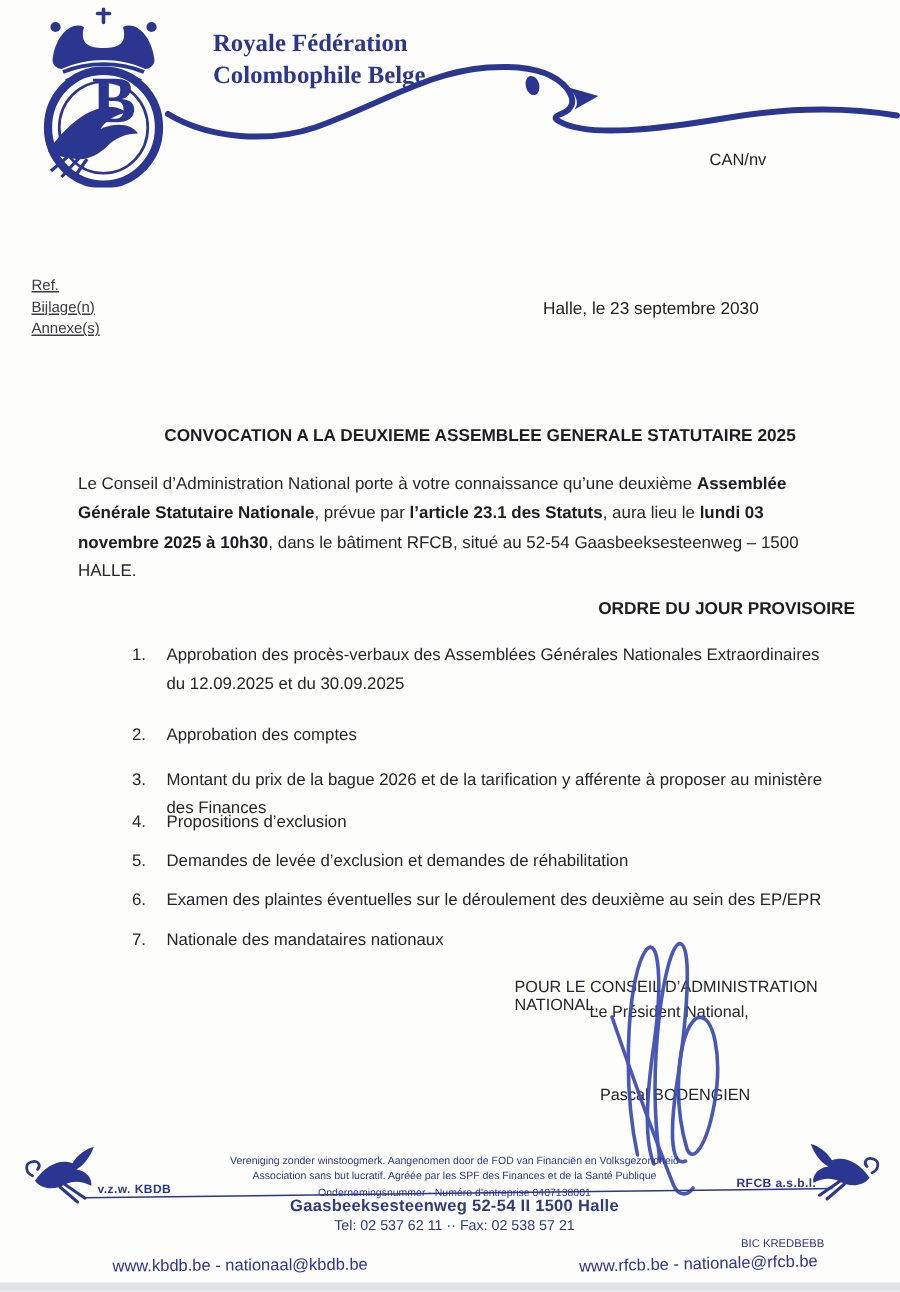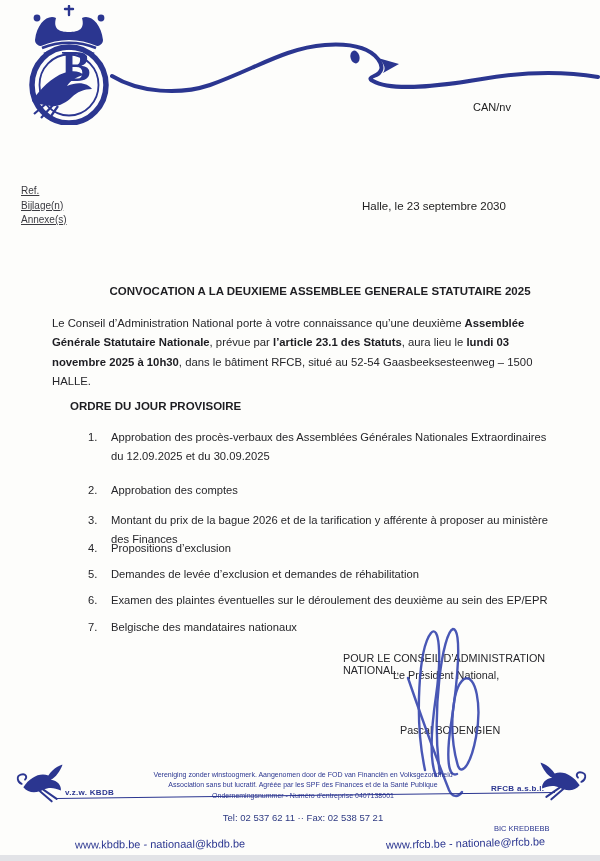--- a/index.html
+++ b/index.html
@@ -17,21 +17,21 @@
   .ref-code{left:473px;top:101px;font-size:11px;color:#222;}
   
   .dossier{left:21px;top:141px;font-size:10.5px;line-height:14px;color:#3a3a40;}
   .dossier .l2{margin-left:42px;}
   .refblock{left:21px;top:184px;font-size:10px;line-height:14.5px;color:#3a3a40;text-decoration:underline;}
   .dateline{left:362px;top:200px;font-size:11.5px;color:#222;}
   
   .title{left:70px;top:285px;width:500px;text-align:center;font-size:11.5px;font-weight:bold;color:#1e1e22;}
   .intro{left:52px;top:314px;width:494px;font-size:11.3px;line-height:19.3px;color:#26262a;}
   .intro b{font-weight:bold;color:#1d1d22;}
-  .agenda-title{left:70px;top:400px;width:500px;text-align:left;font-size:11.5px;font-weight:bold;color:#1e1e22;}
+  .agenda-title{left:70px;top:400px;width:500px;text-align:right;font-size:11.5px;font-weight:bold;color:#1e1e22;}
   .agenda-row{left:88px;width:472px;display:flex;font-size:11.2px;line-height:19px;color:#26262a;}
   .agenda-row .num{width:23px;flex:0 0 23px;}
   .r1{top:428px;} .r2{top:481px;} .r3{top:511px;} .r4{top:539px;}
   .r5{top:565px;} .r6{top:591px;} .r7{top:618px;}
   
   .sig1{left:343px;top:652px;font-size:10.8px;color:#26262a;}
   .sig2{left:393px;top:669px;font-size:10.8px;color:#26262a;}
   .signame{left:400px;top:724px;font-size:10.8px;color:#26262a;}
   
   .footer-rule{left:57px;top:798px;width:498px;height:1.4px;background:#2b3690;
@@ -68,20 +68,24 @@
     <path d="M14 96 C 22 84 34 72 46 68 C 54 65 62 66 66 70 C 58 72 52 76 49 81 C 60 76 70 78 74 84 C 66 84 59 87 54 92 C 48 98 40 102 33 101 C 26 100 19 99 14 96 Z" fill="#2b3690"></path>
     <path d="M30 97 L16 109 M35 100 L23 113 M40 101 L31 114" stroke="#2b3690" stroke-width="2.2"></path>
   </svg>
 
   <svg class="abs" style="left:110px;top:42px;" width="490" height="56" viewBox="0 0 490 56">
     <path d="M2 34 C 30 51 70 53 100 43 C 145 27 175 6 215 3 C 243 1 260 7 268 17 C 274 25 272 31 264 34 C 260 35.5 259 37 263 39 C 282 50 330 44 372 37 C 418 29 458 30 488 35" stroke="#2b3690" stroke-width="4" fill="none" stroke-linecap="round"></path>
     <ellipse cx="245" cy="15" rx="4.5" ry="6.5" transform="rotate(-15 245 15)" fill="#2b3690"></ellipse>
     <path d="M268 16 L289 22 L273 31 C 277 26 273 20 268 16 Z" fill="#2b3690"></path>
   </svg>
 
+  <div class="abs org-fr">
+    <div>Royale Fédération</div>
+    <div>Colombophile Belge</div>
+  </div>
 
 
   <div class="abs ref-code">CAN/nv</div>
 
 
   <div class="abs refblock">
     <div>Ref.</div>
     <div>Bijlage(n)</div>
     <div>Annexe(s)</div>
   </div>
@@ -113,21 +117,21 @@
   <div class="abs agenda-row r5">
     <span class="num">5.</span>
     <span>Demandes de levée d’exclusion et demandes de réhabilitation</span>
   </div>
   <div class="abs agenda-row r6">
     <span class="num">6.</span>
     <span>Examen des plaintes éventuelles sur le déroulement des deuxième au sein des EP/EPR</span>
   </div>
   <div class="abs agenda-row r7">
     <span class="num">7.</span>
-    <span>Belgische des mandataires nationaux</span>
+    <span>Nationale des mandataires nationaux</span>
   </div>
 
   <div class="abs sig1">POUR LE CONSEIL D’ADMINISTRATION NATIONAL,</div>
   <div class="abs sig2">Le Président National,</div>
   <div class="abs signame">Pascal BODENGIEN</div>
 
   <svg class="abs" style="left:395px;top:618px;" width="110" height="180" viewBox="0 0 110 180">
     <g stroke="#3a4ab0" stroke-width="2.4" fill="none" stroke-linecap="round" opacity="0.92">
       <path d="M30 152 C 19 100 24 30 36 15 C 44 6 47 36 41 78 C 36 112 34 142 41 158"></path>
       <path d="M45 156 C 36 92 48 14 58 11 C 67 11 63 62 56 106 C 51 140 53 160 62 156"></path>
@@ -154,20 +158,21 @@
 
   <div class="abs vzw-label">v.z.w. KBDB</div>
   <div class="abs rfcb-label">RFCB a.s.b.l.</div>
 
   <div class="abs foot-center">
     <div>Vereniging zonder winstoogmerk. Aangenomen door de FOD van Financiën en Volksgezondheid</div>
     <div>Association sans but lucratif. Agréée par les SPF des Finances et de la Santé Publique</div>
     <div>Ondernemingsnummer - Numéro d'entreprise 0407138001</div>
   </div>
 
+  <div class="abs foot-address">Gaasbeeksesteenweg 52-54  II  1500 Halle</div>
   <div class="abs foot-telfax">Tel: 02 537 62 11 ·· Fax: 02 538 57 21</div>
 
   <div class="abs iban">KBC BE79 4338 2420 0133</div>
   <div class="abs bic">BIC KREDBEBB</div>
   <div class="abs web-left">www.kbdb.be - nationaal@kbdb.be</div>
   <div class="abs web-right">www.rfcb.be - nationale@rfcb.be</div>
 
   <div class="abs bottom-strip"></div>
 </div>
 

